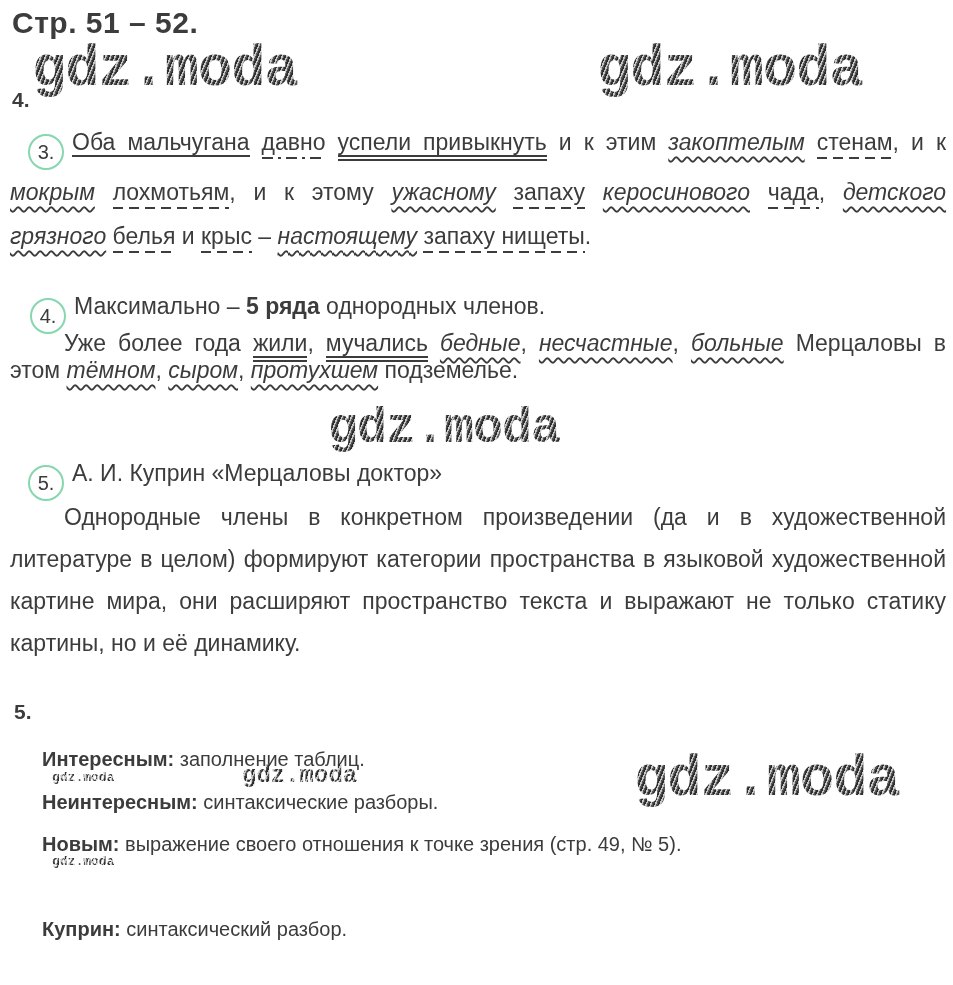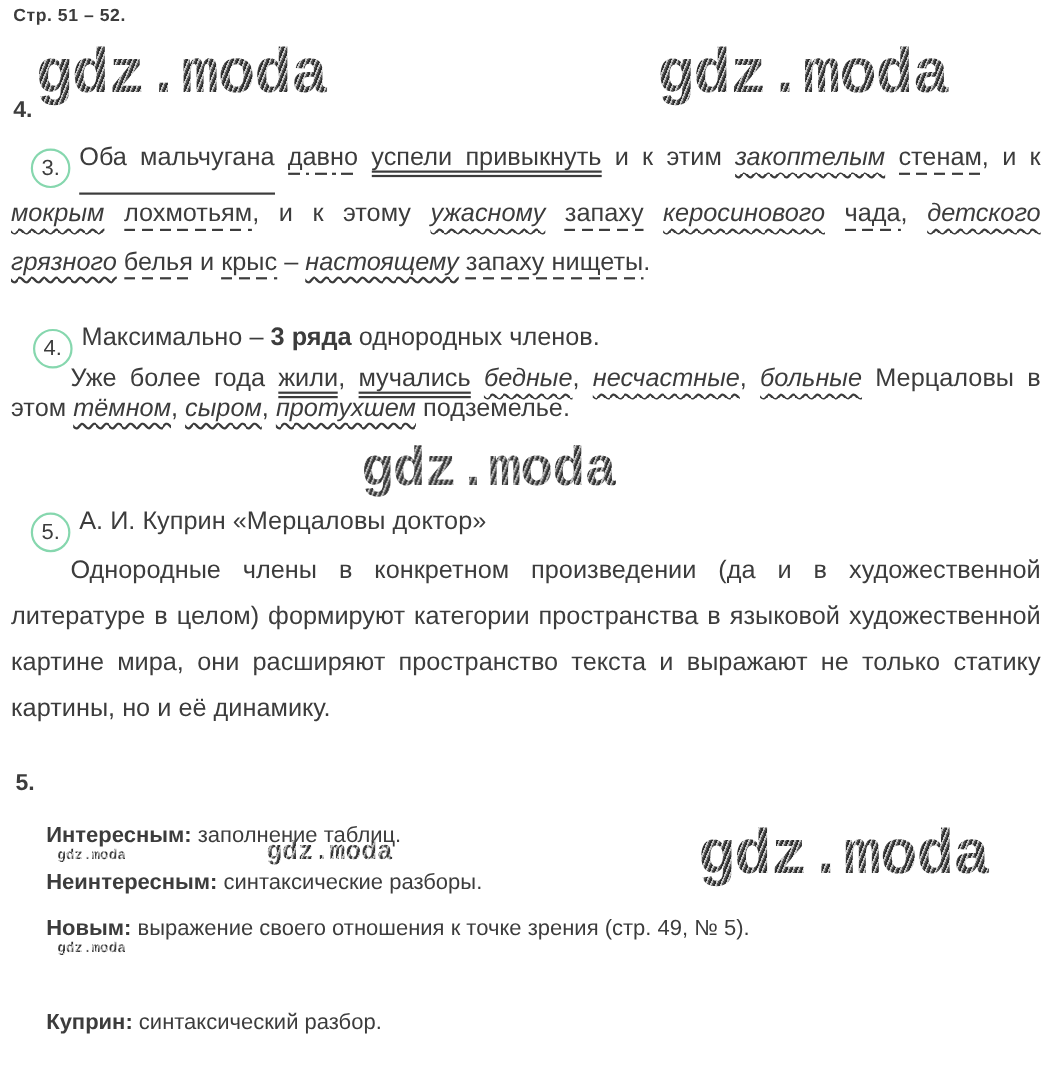--- a/index.html
+++ b/index.html
@@ -37,21 +37,21 @@
   .wm-tr { left: 597px; top: 38px;  font-size: 57px; }
   .wm-c  { left: 328px; top: 400px; font-size: 50px; }
   .wm-lg { left: 634px; top: 748px; font-size: 57px; }
   .wm-md { left: 242px; top: 762px; font-size: 24px; letter-spacing: 0; }
   .wm-sm1 { left: 52px; top: 770px; font-size: 13px; letter-spacing: 0; }
   .wm-sm2 { left: 52px; top: 854px; font-size: 13px; letter-spacing: 0; }
 
   
   .header {
     position: absolute; left: 12px; top: 6px;
-    font-size: 16px; font-weight: 700; letter-spacing: .5px; text-align: center;
+    font-size: 30px; font-weight: 700; letter-spacing: .5px; text-align: center;
   }
   .section-label { position: absolute; font-size: 21px; font-weight: 700; }
   .lbl4 { left: 12px; top: 88px; }
   .lbl5 { left: 14px; top: 700px; }
 
   
   .para { position: absolute; margin: 0; font-size: 23px; z-index: 1; }
   .item3 {
     left: 10px; top: 120px; width: 936px;
     line-height: 44px; text-align: justify; text-indent: 18px;
@@ -71,21 +71,21 @@
   .qnum {
     display: inline-flex; align-items: center; justify-content: center;
     width: 32px; height: 32px;
     border: 2.5px solid #86d7ae; border-radius: 50%;
     font-size: 20px; color: #3c3c3c;
     margin-right: 8px; vertical-align: -9px;
     text-indent: 0;
   }
 
   
-  .seg-u1 { border-bottom: 2px solid currentColor; padding-bottom: 20px; }       
+  .seg-u1 { border-bottom: 2px solid currentColor; padding-bottom: 0; }       
   .seg-u2 { border-bottom: 6px double currentColor; padding-bottom: 0; }        
   .seg-w  { text-decoration: underline; text-decoration-style: wavy;
             text-decoration-thickness: 2px; text-underline-offset: 6px; font-style: italic; }       
   .seg-d  { background: repeating-linear-gradient(90deg, currentColor 0 10px, transparent 10px 16px)
             0 100% / 100% 2px no-repeat; padding-bottom: 4px; }                 
   .seg-dd { background: repeating-linear-gradient(90deg, currentColor 0 11px, transparent 11px 16px,
             currentColor 16px 19px, transparent 19px 24px)
             0 100% / 100% 2px no-repeat; padding-bottom: 4px; }                 
   .seg-b  { font-weight: 700; }
 
@@ -109,21 +109,21 @@
   <div class="wm wm-tr">gdz.moda</div>
 
   <div class="section-label lbl4">4.</div>
 
   <p class="para item3"><span class="qnum">
         <span>3.</span>
       </span><span><span class="seg-u1">Оба мальчугана</span><span> </span><span class="seg-dd">давно</span><span> </span><span class="seg-u2">успели привыкнуть</span><span> и к этим </span><span class="seg-w">закоптелым</span><span> </span><span class="seg-d">стенам</span><span>, и к </span><span class="seg-w">мокрым</span><span> </span><span class="seg-d">лохмотьям</span><span>, и к этому </span><span class="seg-w">ужасному</span><span> </span><span class="seg-d">запаху</span><span> </span><span class="seg-w">керосинового</span><span> </span><span class="seg-d">чада</span><span>, </span><span class="seg-w">детского</span><span> </span><span class="seg-w">грязного</span><span> </span><span class="seg-d">белья</span><span> и </span><span class="seg-d">крыс</span><span> – </span><span class="seg-w">настоящему</span><span> </span><span class="seg-d">запаху нищеты</span><span>.</span></span></p>
 
   <p class="para item4h"><span class="qnum">
         <span>4.</span>
-      </span><span><span>Максимально – </span><span class="seg-b">3 ряда</span><span> однородных членов.</span></span></p>
+      </span><span><span>Максимально – </span><span class="seg-b">5 ряда</span><span> однородных членов.</span></span></p>
 
   <p class="para sent4"><span>Уже более года </span><span class="seg-u2">жили</span><span>, </span><span class="seg-u2">мучались</span><span> </span><span class="seg-w">бедные</span><span>, </span><span class="seg-w">несчастные</span><span>, </span><span class="seg-w">больные</span><span> Мерцаловы в этом </span><span class="seg-w">тёмном</span><span>, </span><span class="seg-w">сыром</span><span>, </span><span class="seg-w">протухшем</span><span> подземелье.</span></p>
 
   <div class="wm wm-c">gdz.moda</div>
 
   <p class="para item5h"><span class="qnum">
         <span>5.</span>
       </span><span>А. И. Куприн «Мерцаловы доктор»</span></p>
 
   <p class="para para5">Однородные члены в конкретном произведении (да и в художественной литературе в целом) формируют категории пространства в языковой художественной картине мира, они расширяют пространство текста и выражают не только статику картины, но и её динамику.</p>

